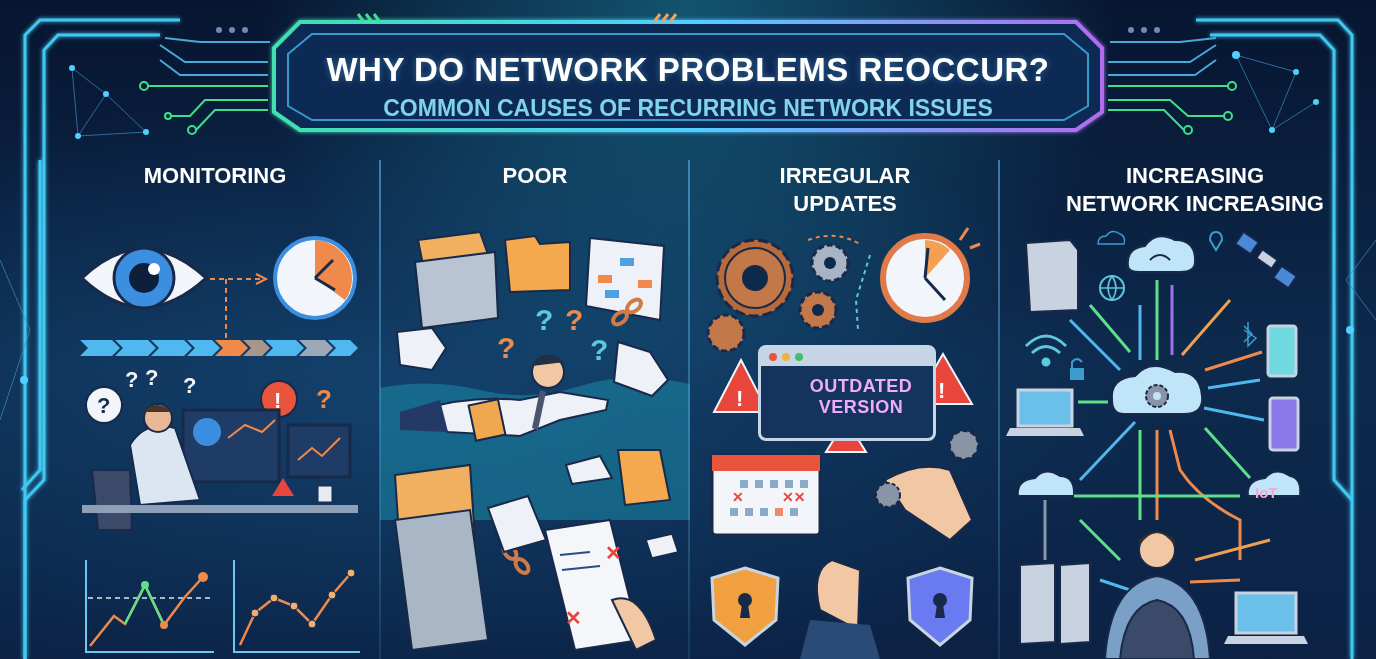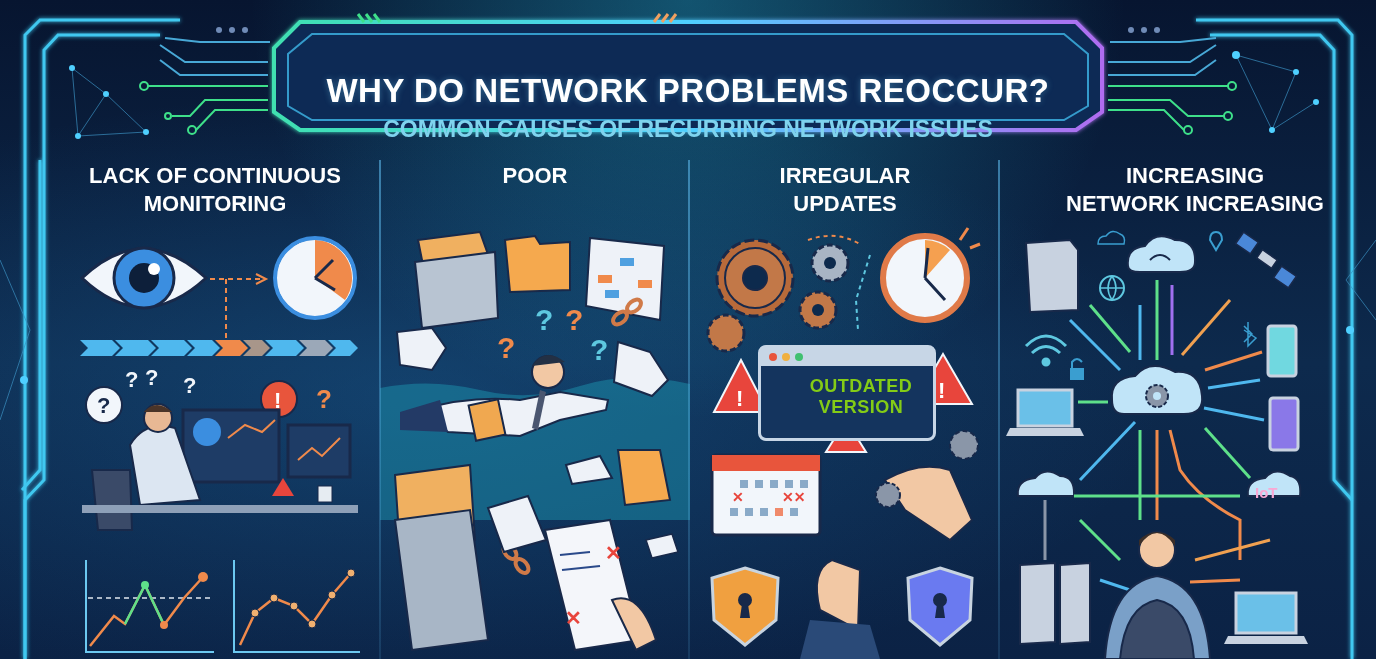--- a/index.html
+++ b/index.html
@@ -9,21 +9,20 @@
     position: absolute; inset: 0;
     background:
       radial-gradient(ellipse at 50% 0%, rgba(40,200,230,0.35) 0%, rgba(10,26,51,0) 45%),
       radial-gradient(ellipse at 30% 60%, rgba(30,110,170,0.35) 0%, rgba(10,26,51,0) 55%),
       linear-gradient(180deg, #071530 0%, #0d2a4d 55%, #0b2245 100%);
   }
   svg.frame { position: absolute; inset: 0; }
   .title-box {
     position: absolute; left: 300px; top: 44px; width: 776px; height: 76px;
     text-align: center;
-    margin-top: 21px;
   }
   .title {
     color: #ffffff; font-weight: bold; font-size: 33px; letter-spacing: 0.5px;
     line-height: 40px; padding-top: 6px;
     text-shadow: 0 0 6px rgba(120,220,255,0.35);
   }
   .subtitle {
     color: #7fd3ee; font-weight: bold; font-size: 23px; line-height: 24px; margin-top: 6px;
   }
   .panel {
@@ -33,21 +32,21 @@
     position: absolute; left: 0; right: 0; top: 12px; text-align: center;
     color: #ffffff; font-weight: bold; font-size: 22px; line-height: 28px;
   }
   .divider { position: absolute; top: 160px; width: 2px; height: 499px; background: linear-gradient(180deg, rgba(90,180,230,0.6), rgba(90,180,230,0.15)); }
   .outdated {
     position: absolute; left: 758px; top: 345px; width: 178px; height: 96px;
     background: #14345e; border: 3px solid #c7d6e6; border-radius: 8px;
   }
   .outdated .bar { height: 18px; background: #c7d6e6; display: flex; gap: 5px; align-items: center; padding-left: 8px; }
   .outdated .dot { width: 8px; height: 8px; border-radius: 50%; }
-  .outdated .txt { color: #84cc16; font-weight: bold; font-size: 18px; line-height: 21px; text-align: center; margin-top: 10px; letter-spacing: 0.5px; padding-left: 28px; }
+  .outdated .txt { color: #f0abfc; font-weight: bold; font-size: 18px; line-height: 21px; text-align: center; margin-top: 10px; letter-spacing: 0.5px; padding-left: 28px; }
   .iot-label { position: absolute; left: 1255px; top: 484px; color: #f9a8d4; font-weight: bold; font-size: 15px; }
 </style>
 </head>
 <body>
 
 <div class="canvas"></div>
 
 <svg class="frame" width="1376" height="659" viewBox="0 0 1376 659">
   <defs>
     <linearGradient id="gTitle" x1="0" x2="1">
@@ -421,21 +420,20 @@
   <div class="title">WHY DO NETWORK PROBLEMS REOCCUR?</div>
   <div class="subtitle">COMMON CAUSES OF RECURRING NETWORK ISSUES</div>
 </div>
 
 <div class="divider" style="left:379px;"></div>
 <div class="divider" style="left:688px;"></div>
 <div class="divider" style="left:998px;"></div>
 
 <div class="panel" style="left:50px; width:330px;">
   <div class="panel-title">
-    <div>LACK OF CONTINUOUS</div>
     <div>MONITORING</div>
   </div>
 </div>
 
 <div class="panel" style="left:380px; width:310px;padding-left:48px;">
   <div class="panel-title">
     <div>POOR</div>
   </div>
 </div>
 

